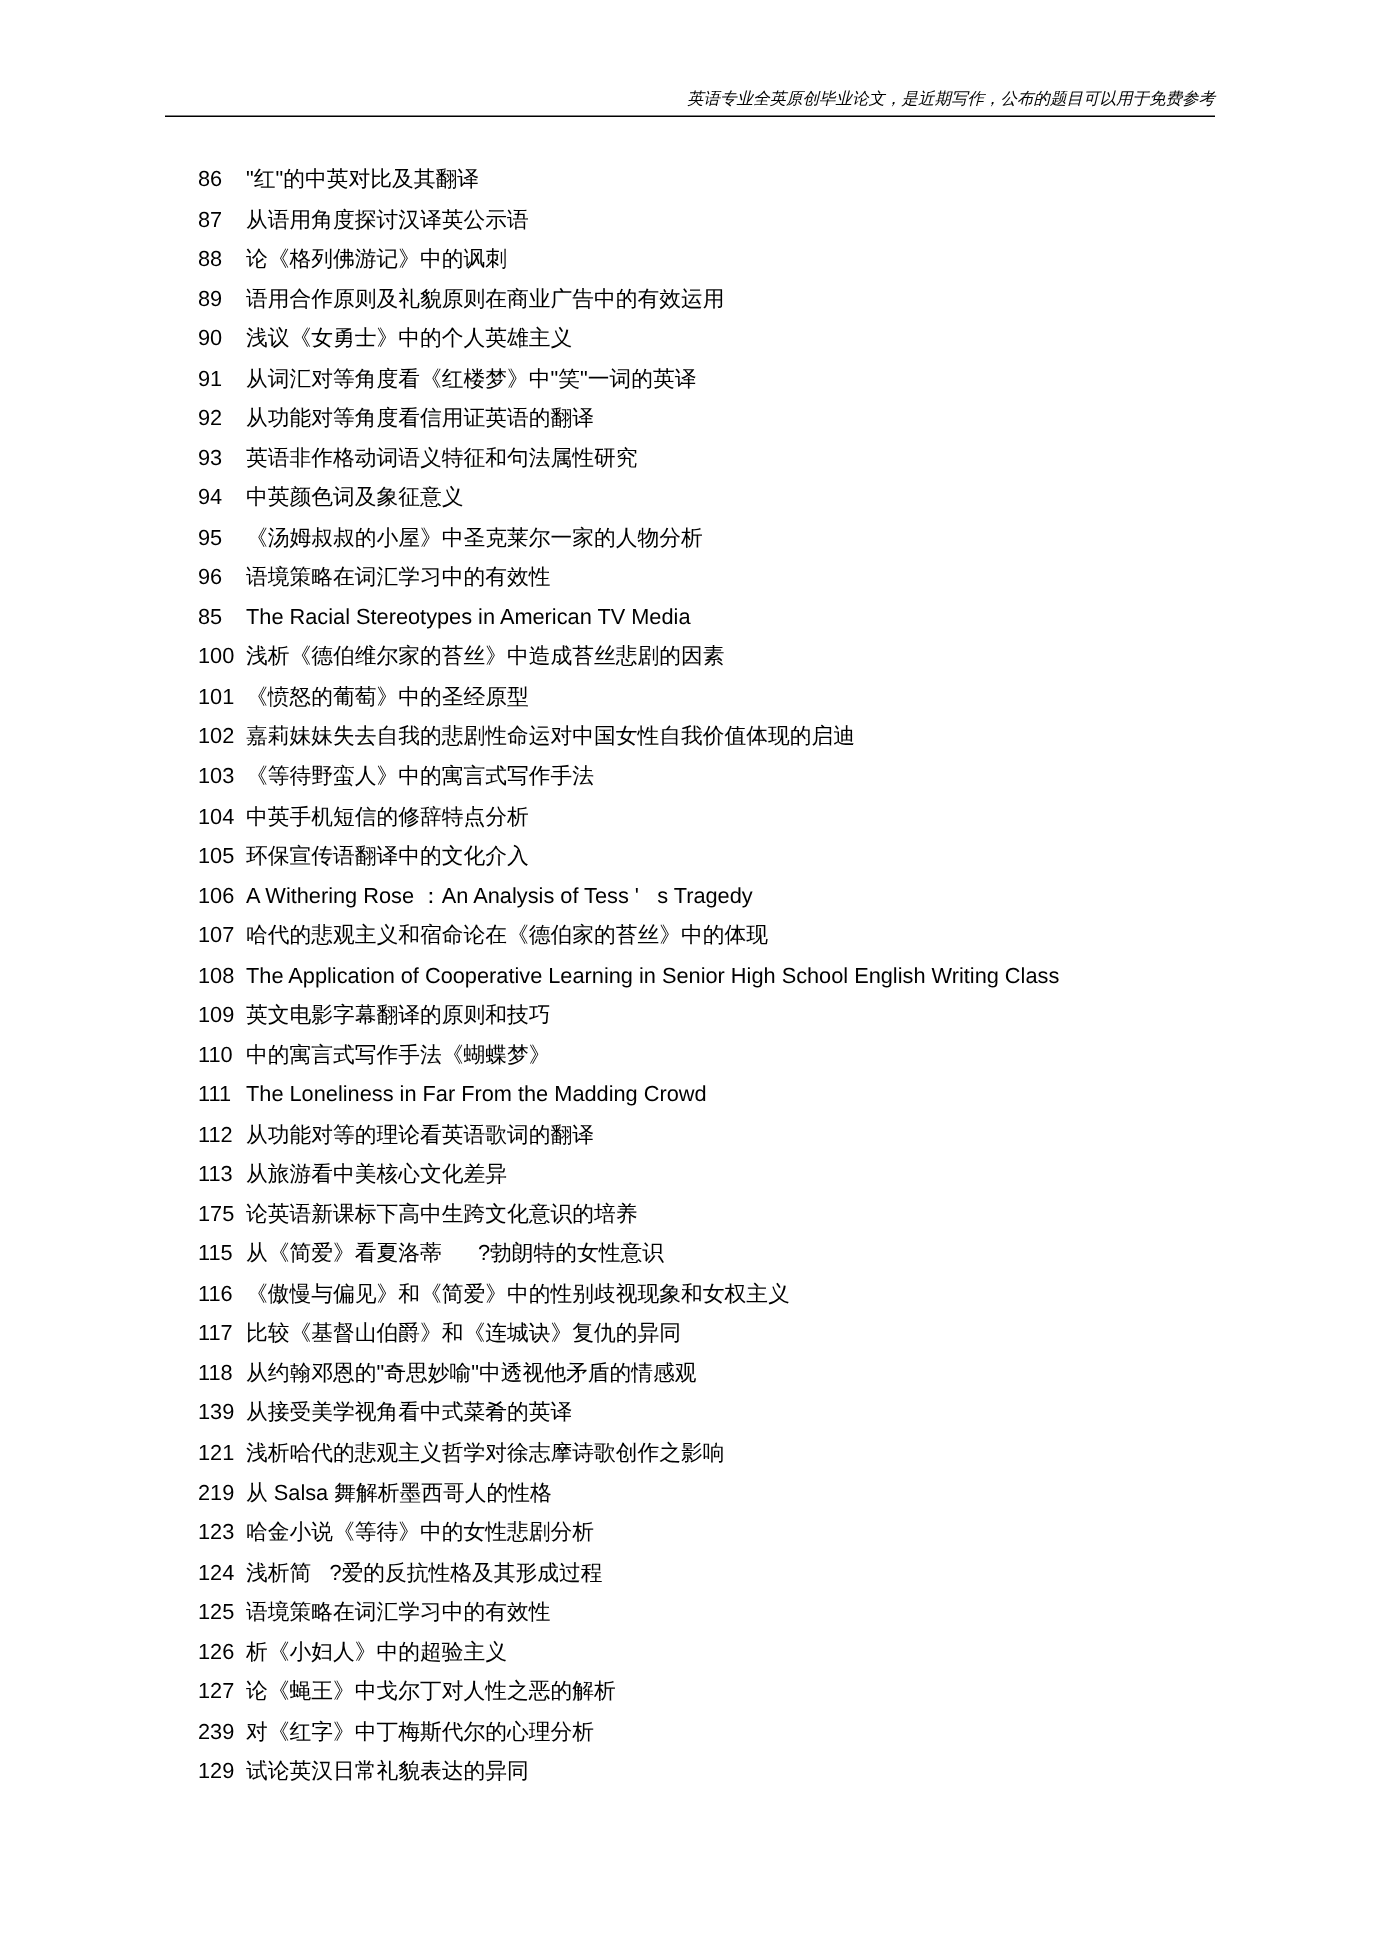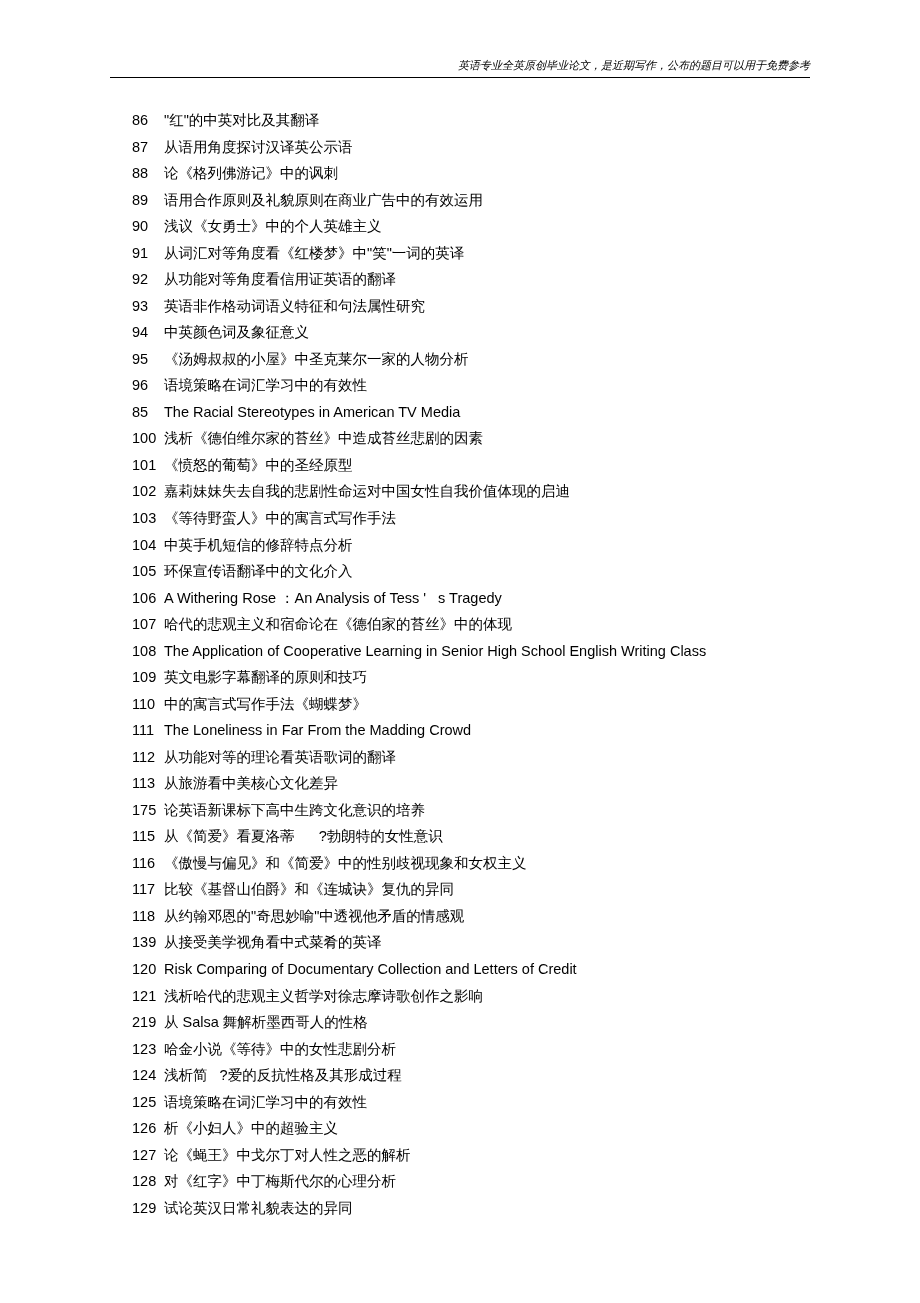--- a/index.html
+++ b/index.html
@@ -176,24 +176,20 @@
       </div>
       <div class="list-row">
         <span class="list-num">118</span>
         <span class="list-text">从约翰邓恩的"奇思妙喻"中透视他矛盾的情感观</span>
       </div>
       <div class="list-row">
         <span class="list-num">139</span>
         <span class="list-text">从接受美学视角看中式菜肴的英译</span>
       </div>
       <div class="list-row">
-        <span class="list-num">120</span>
-        <span class="list-text">Risk Comparing of Documentary Collection and Letters of Credit</span>
-      </div>
-      <div class="list-row">
         <span class="list-num">121</span>
         <span class="list-text">浅析哈代的悲观主义哲学对徐志摩诗歌创作之影响</span>
       </div>
       <div class="list-row">
         <span class="list-num">219</span>
         <span class="list-text">从 Salsa 舞解析墨西哥人的性格</span>
       </div>
       <div class="list-row">
         <span class="list-num">123</span>
         <span class="list-text">哈金小说《等待》中的女性悲剧分析</span>
@@ -208,21 +204,21 @@
       </div>
       <div class="list-row">
         <span class="list-num">126</span>
         <span class="list-text">析《小妇人》中的超验主义</span>
       </div>
       <div class="list-row">
         <span class="list-num">127</span>
         <span class="list-text">论《蝇王》中戈尔丁对人性之恶的解析</span>
       </div>
       <div class="list-row">
-        <span class="list-num">128</span>
+        <span class="list-num">239</span>
         <span class="list-text">对《红字》中丁梅斯代尔的心理分析</span>
       </div>
       <div class="list-row">
         <span class="list-num">129</span>
         <span class="list-text">试论英汉日常礼貌表达的异同</span>
       </div>
     </div>
 </div>
 
 </body></html>

